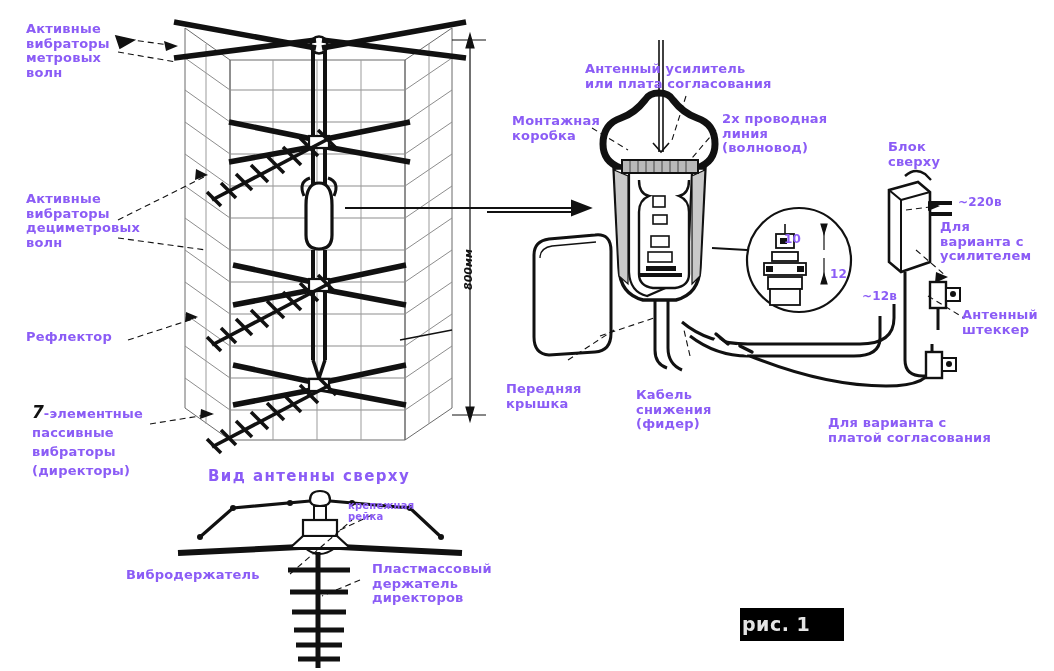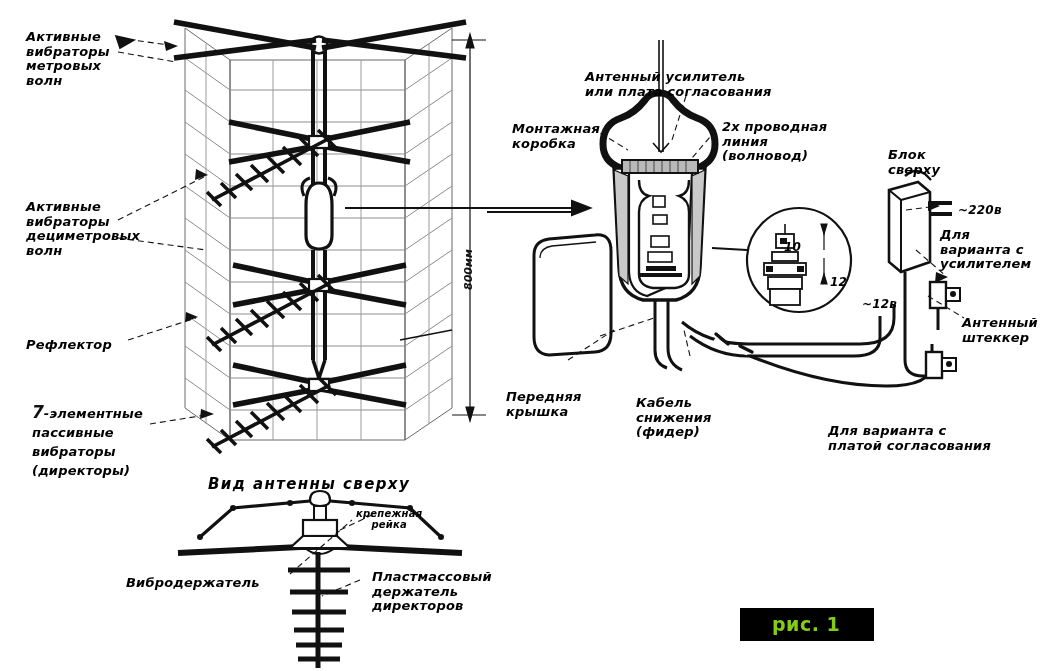--- a/index.html
+++ b/index.html
@@ -1,27 +1,27 @@
 <!DOCTYPE html>
 <html><head>
 <meta charset="utf-8">
 <style>
   html,body{margin:0;padding:0;background:#ffffff;}
   body{font-family:"DejaVu Sans", sans-serif;}
   #root{position:relative;width:1054px;height:671px;background:#fff;overflow:hidden;}
   svg{position:absolute;left:0;top:0;}
   .lbl{position:absolute;font-family:"DejaVu Sans", sans-serif;font-size:13px;
-       font-style:italic;font-weight:700;color:#000000;line-height:1.12;letter-spacing:.2px;
-       white-space:pre-line;margin-top:8px;}
+       font-weight:700;color:#8b5cf6;line-height:1.12;letter-spacing:.2px;
+       white-space:pre-line;}
   .lbl.sm{font-size:12px;}
   .lbl.xs{font-size:10px;}
   .lbl.big{font-size:15px;letter-spacing:1.4px;font-weight:700;}
-  .figbox{position:absolute;background:#000;color:#84cc16;font-style:normal;
+  .figbox{position:absolute;background:#000;color:#e5e5e5;font-style:normal;
           font-weight:700;font-size:19px;letter-spacing:.5px;
-          padding:5px 34px 6px 32px;font-family:"DejaVu Sans", sans-serif;}
+          padding:5px 34px 6px 2px;font-family:"DejaVu Sans", sans-serif;}
   .vert{position:absolute;font-size:11px;font-style:italic;font-weight:700;color:#111;
         transform:rotate(-90deg);transform-origin:left top;white-space:nowrap;}
   .sevenbold{font-size:17px;font-weight:700;}
 </style>
 </head>
 <body>
 
 <div id="root">
 
   <svg width="1054" height="671" viewBox="0 0 1054 671">
@@ -397,21 +397,21 @@
 усилителем</div>
 
   <div class="lbl" style="left:962px;top:308px;">Антенный
 штеккер</div>
 
   <div class="lbl" style="left:828px;top:416px;">Для варианта с
 платой согласования</div>
 
   <div class="lbl big" style="left:208px;top:468px;">Вид антенны сверху</div>
 
-  <div class="lbl xs" style="left:356px;top:500px;text-align:center;">крепежная
+  <div class="lbl xs" style="left:348px;top:500px;">крепежная
 рейка</div>
 
   <div class="lbl" style="left:126px;top:568px;">Вибродержатель</div>
 
   <div class="lbl" style="left:372px;top:562px;">Пластмассовый
 держатель
 директоров</div>
 
   <div class="vert" style="left:462px;top:290px;">800мм</div>
 

